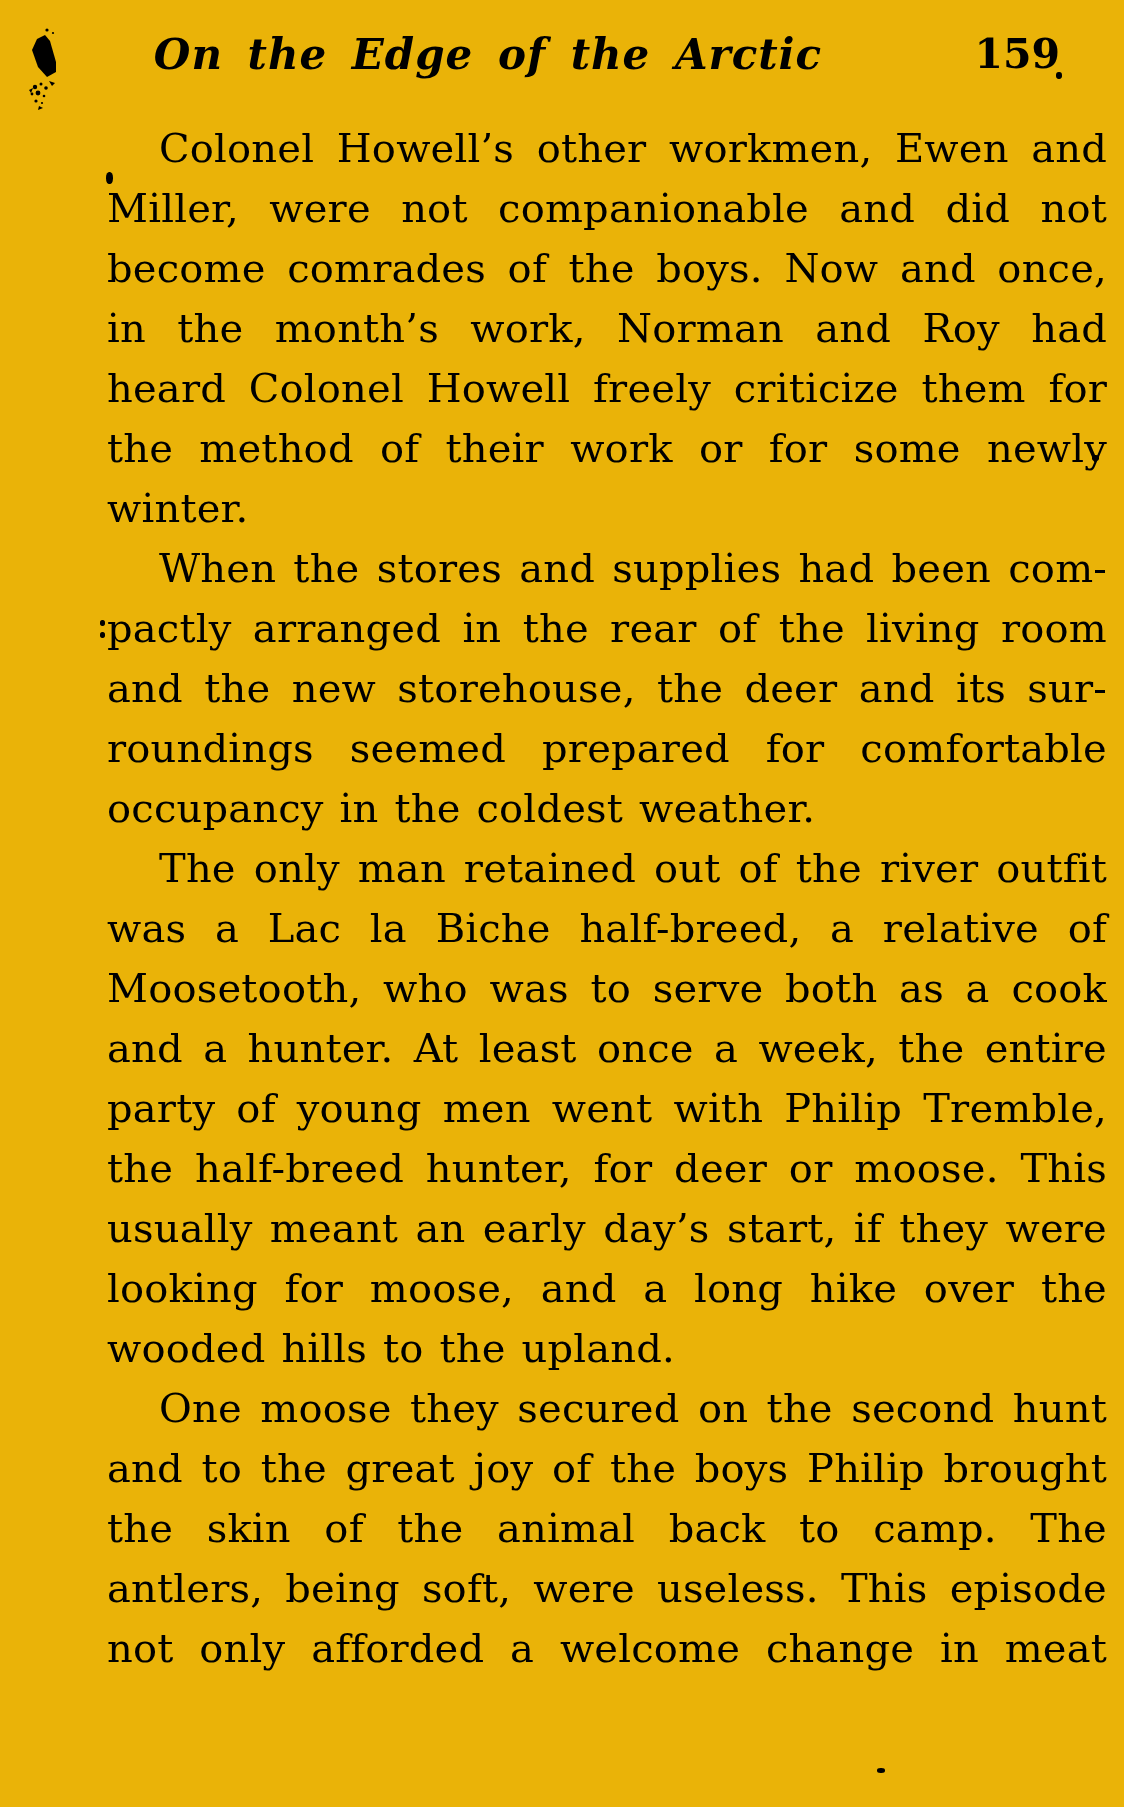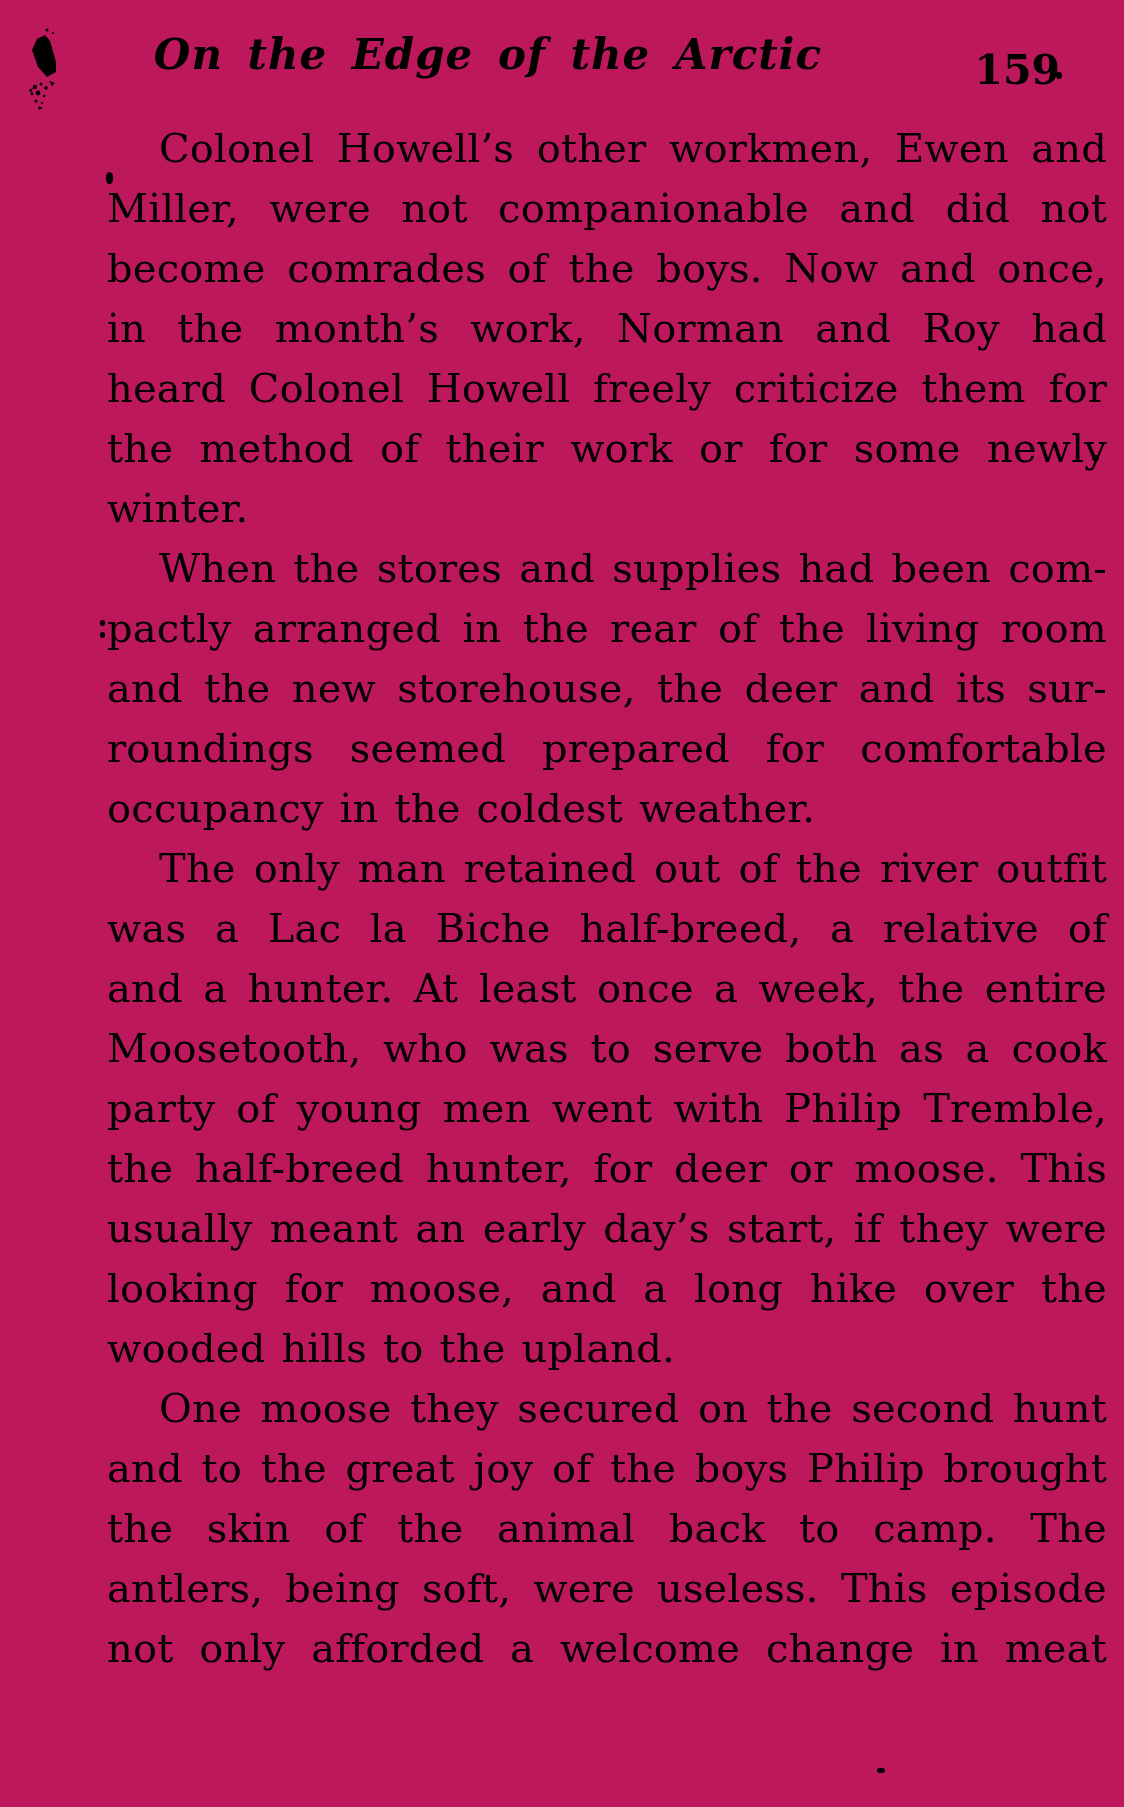--- a/index.html
+++ b/index.html
@@ -1,20 +1,20 @@
 <!DOCTYPE html>
 <html><head>
 <meta charset="utf-8">
 <style>
   html, body { margin: 0; padding: 0; background: #ffffff; }
   .page {
     position: relative;
     width: 1124px;
     height: 1807px;
-    background: #be185d;
+    background: #eab308;
     color: #000000;
     font-family: "DejaVu Serif", "Liberation Serif", serif;
     overflow: hidden;
   }
   
   .running-header {
     position: absolute;
     left: 62px;
     top: 30px;
     width: 1000px;
@@ -27,21 +27,21 @@
     transform: translateX(-74px);
     font-style: italic;
     font-weight: bold;
     font-size: 42px;
     letter-spacing: 1px;
     word-spacing: 9px;
   }
   .page-number {
     position: absolute;
     right: 2px;
-    top: 16px;
+    top: 0;
     font-weight: bold;
     font-size: 41px;
     font-style: normal;
   }
   
   .body-text {
     position: absolute;
     left: 62px;
     top: 118px;
     width: 1000px;
@@ -111,22 +111,22 @@
     <div class="line para-end">winter.</div>
 
     <div class="line indent">When the stores and supplies had been com-</div>
     <div class="line">pactly arranged in the rear of the living room</div>
     <div class="line">and the new storehouse, the deer and its sur-</div>
     <div class="line">roundings seemed prepared for comfortable</div>
     <div class="line para-end">occupancy in the coldest weather.</div>
 
     <div class="line indent">The only man retained out of the river outfit</div>
     <div class="line">was a Lac la Biche half-breed, a relative of</div>
+    <div class="line">Moosetooth, who was to serve both as a cook</div>
     <div class="line">and a hunter.  At least once a week, the entire</div>
-    <div class="line">Moosetooth, who was to serve both as a cook</div>
     <div class="line">party of young men went with Philip Tremble,</div>
     <div class="line">the half-breed hunter, for deer or moose.  This</div>
     <div class="line">usually meant an early day’s start, if they were</div>
     <div class="line">looking for moose, and a long hike over the</div>
     <div class="line para-end">wooded hills to the upland.</div>
 
     <div class="line indent">One moose they secured on the second hunt</div>
     <div class="line">and to the great joy of the boys Philip brought</div>
     <div class="line">the skin of the animal back to camp.  The</div>
     <div class="line">antlers, being soft, were useless.  This episode</div>

